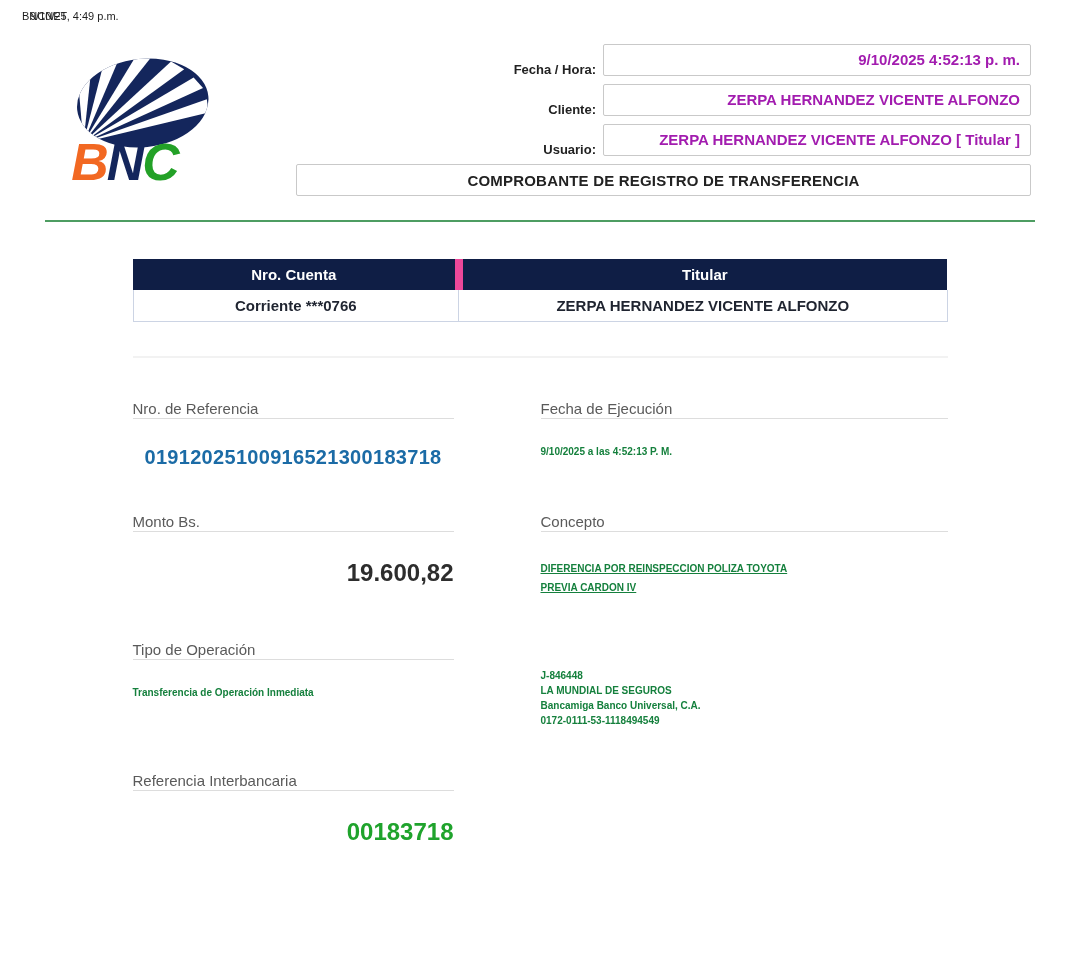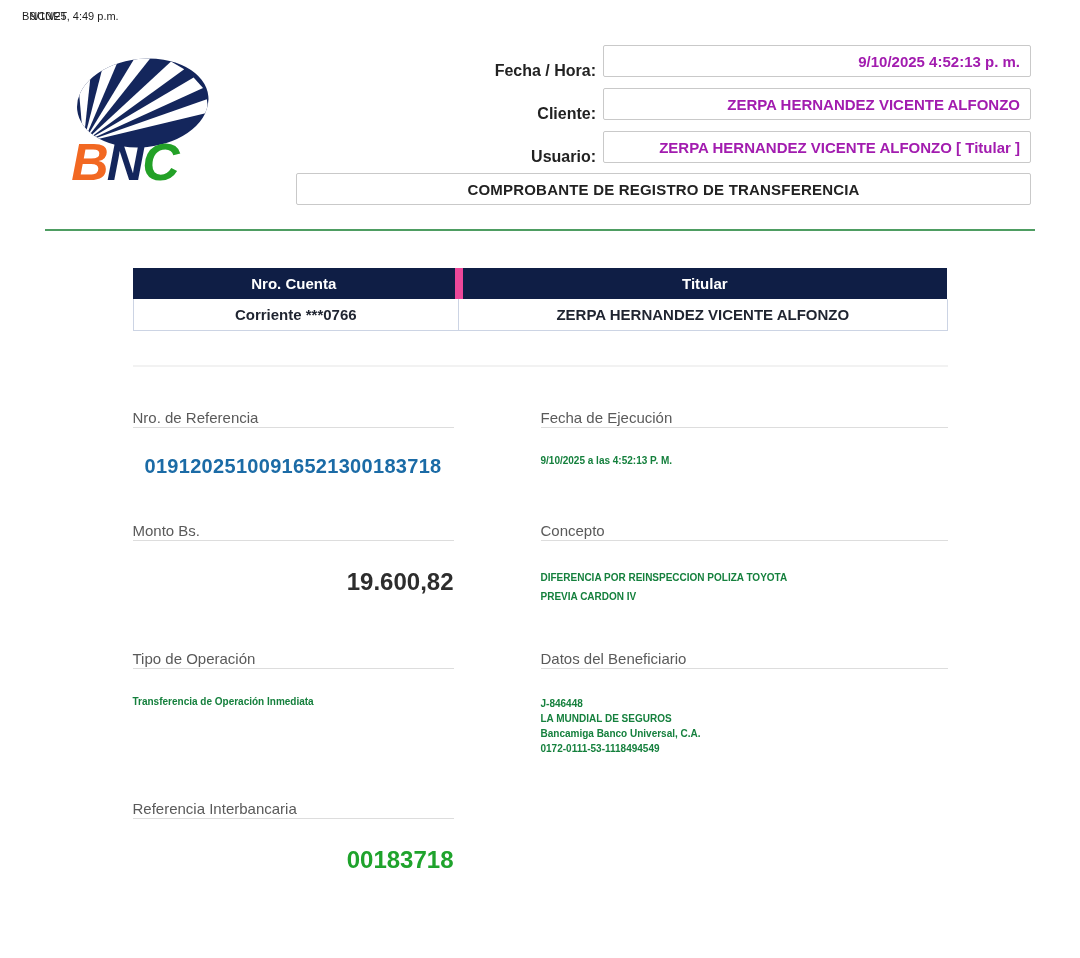--- a/index.html
+++ b/index.html
@@ -10,21 +10,21 @@
   
   .print-header { position:absolute; top:10px; left:0; right:0; height:16px; font-size:11px; color:#1f1f1f; }
   .print-ts { position:absolute; left:30px; top:0; }
   .print-title { position:absolute; left:0; right:0; top:0; text-align:left;padding-left:22px; }
 
   
   .top-row { display:flex; align-items:flex-start; padding:42px 49px 0 58px; }
   .logo { width:162px; flex:0 0 auto; margin-top:12px; }
   .header-right { margin-left:auto; width:735px; }
   .field-row { display:flex; align-items:center; justify-content:flex-end; margin-bottom:5px; }
-  .field-label { font-weight:bold; font-size:16px; margin-right:7px; white-space:nowrap; color:#222;margin-top:20px; }
+  .field-label { font-weight:bold; font-size:13px; margin-right:7px; white-space:nowrap; color:#222;margin-top:20px; }
   .field-box { width:428px; height:31px; border:1px solid #c9c9c9; border-radius:2px;
                display:flex; align-items:center; justify-content:flex-end; padding:15px 10px;
                font-weight:bold; font-size:15px; color:#a21caf; background:#fff; }
   .doc-title-box { margin-top:7px; height:32px; border:1px solid #c9c9c9; border-radius:2px;
                    display:flex; align-items:center; justify-content:center;
                    font-weight:bold; font-size:15px; letter-spacing:0.2px; color:#222; }
 
   .green-rule { margin:24px 45px 0; border:none; border-top:2px solid #4e9d62; height:0; }
 
   .content { width:815px; margin:37px auto 0; }
@@ -40,21 +40,21 @@
 
   .light-rule { margin:34px 0 0; border:none; border-top:2px solid #f2f2f2; height:0; }
 
   
   .grid { margin-top:42px; display:grid; grid-template-columns:321px 407px; column-gap:87px; }
   .section { margin-bottom:44px; }
   .sec-label { font-size:15px; color:#5a5a5a; padding-bottom:1px; border-bottom:1px solid #dddddd; }
   .sec-value { margin-top:27px; font-weight:bold; font-size:10px; color:#15803d; }
   .ref-value { font-size:20px; color:#1b6ba6; padding-left:12px; letter-spacing:0.3px; }
   .amount-value { font-size:24px; text-align:right; color:#2d2d2d; }
-  .concept-value { white-space:pre-line; line-height:1.9; }
+  .concept-value { white-space:pre-line; line-height:1.9;text-decoration:underline; }
   .beneficiary-value div { line-height:1.5; }
   .green-value { font-size:24px; text-align:right; color:#1fa32c; }
 </style>
 </head>
 <body>
 
 <div class="page">
 
   <div class="print-header">
     <span class="print-ts">9/10/25, 4:49 p.m.</span>
@@ -147,21 +147,20 @@
         <div class="sec-value concept-value">DIFERENCIA POR REINSPECCION POLIZA TOYOTA
 PREVIA CARDON IV</div>
       </div>
 
       <div class="section">
         <div class="sec-label">Tipo de Operación</div>
         <div class="sec-value">Transferencia de Operación Inmediata</div>
       </div>
 
       <div class="section">
-        <div class="sec-label">Datos del Beneficiario</div>
         <div class="sec-value beneficiary-value">
           <div>J-846448</div>
           <div>LA MUNDIAL DE SEGUROS</div>
           <div>Bancamiga Banco Universal, C.A.</div>
           <div>0172-0111-53-1118494549</div>
         </div>
       </div>
 
       <div class="section">
         <div class="sec-label">Referencia Interbancaria</div>

